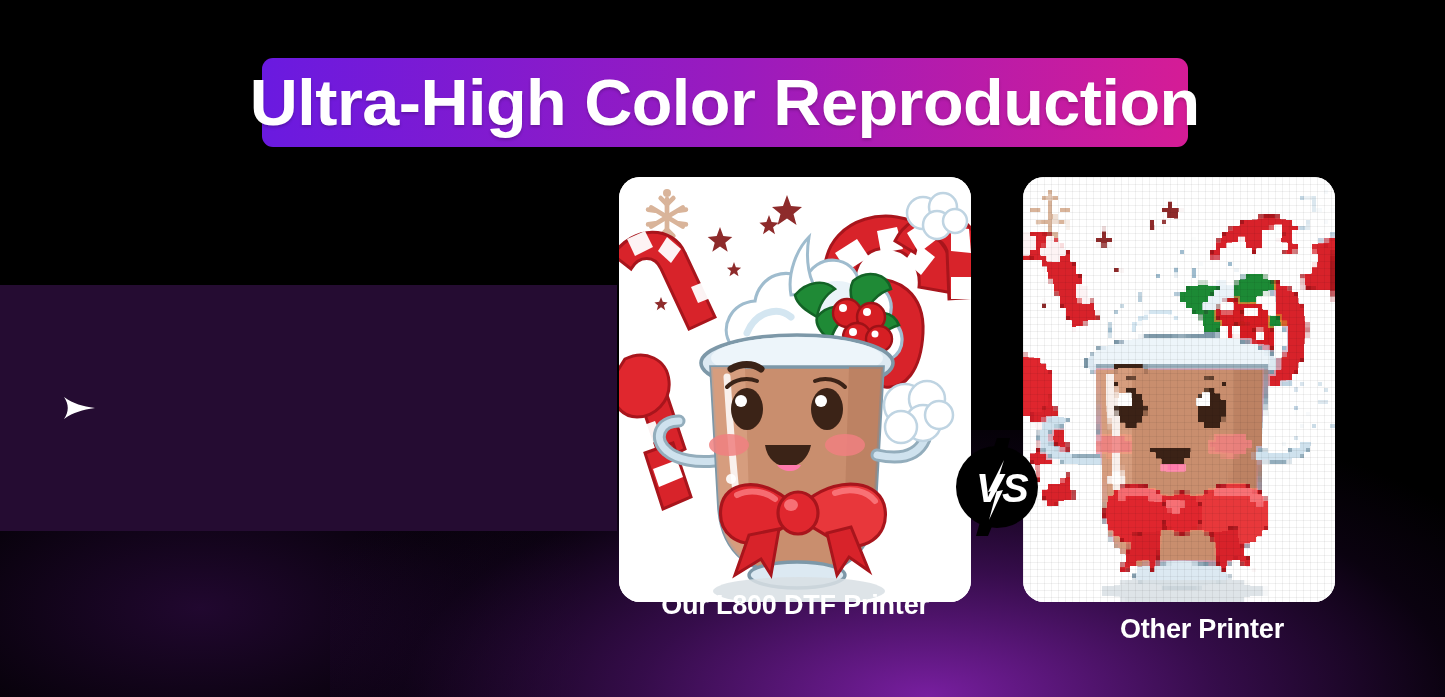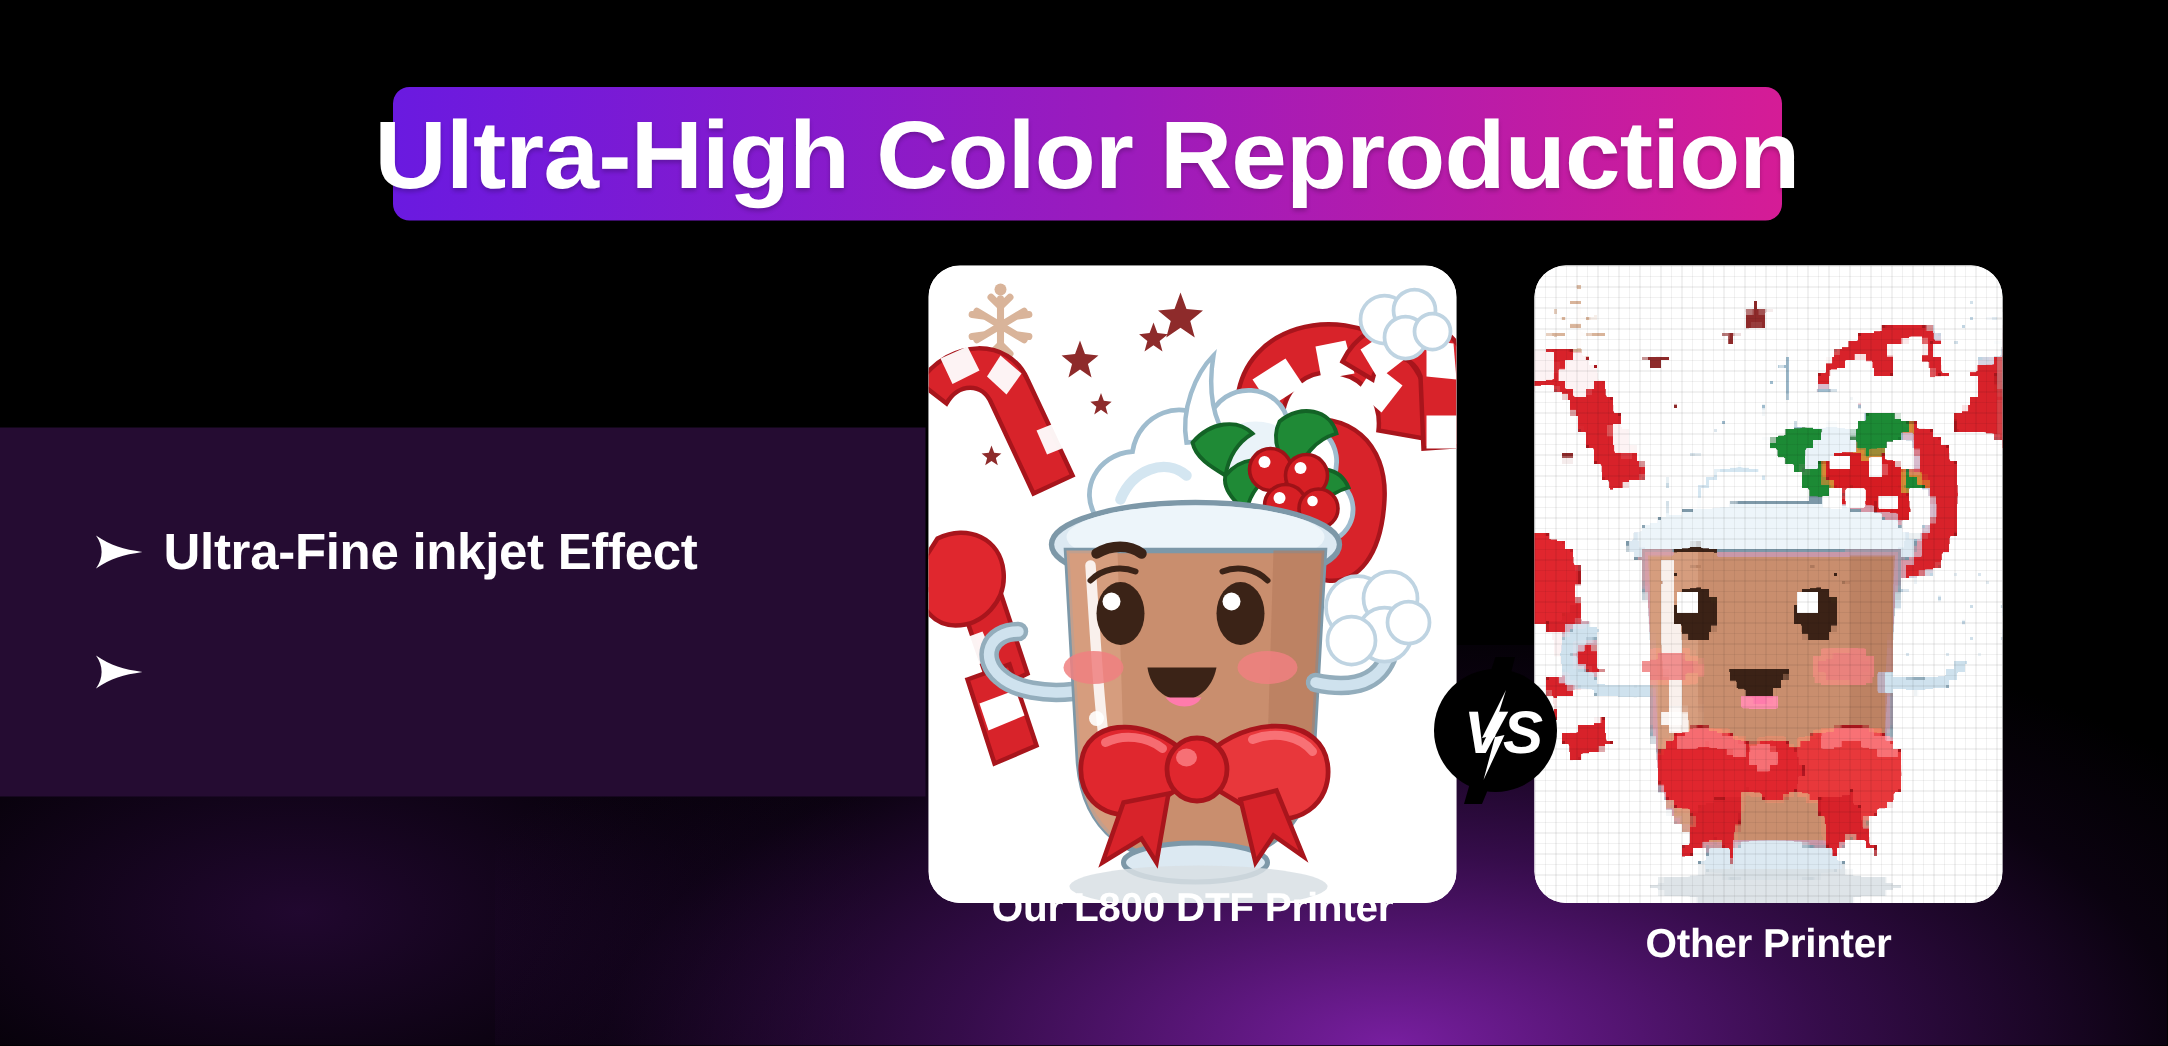--- a/index.html
+++ b/index.html
@@ -100,21 +100,21 @@
   .caption {
     position:absolute;
     color:#ffffff;
     font-size:27px;
     font-weight:bold;
     white-space:nowrap;
     text-align:center;
     letter-spacing:-0.2px;
   }
   .caption-left  { left:619px;  top:590px; width:352px; }
-  .caption-right { left:1023px; top:614px; width:312px; }
+  .caption-right { left:1046px; top:614px; width:312px; }
 </style>
 </head>
 <body>
 
 <div class="banner">
 
   <svg width="0" height="0" style="position:absolute" aria-hidden="true">
     <defs>
       <filter id="pixelate-filter" x="0" y="0" width="100%" height="100%">
         <feFlood x="2" y="2" width="2" height="2" flood-color="#fff" result="dot"></feFlood>
@@ -131,28 +131,20 @@
 
   <div class="title-wrap">
     <div class="title-pill" id="title-pill" style="background: linear-gradient(90deg, rgb(106, 26, 224) 0%, rgb(155, 27, 189) 52%, rgb(213, 28, 150) 100%);">
       <span class="title-text">Ultra-High Color Reproduction</span>
     </div>
   </div>
 
   <div class="feature-band" style="background: rgb(37, 12, 50);"></div>
   <div class="feature-list">
 
-    <div class="feature-item">
-      <span class="feature-arrow">
-        <svg viewBox="0 0 34 26" width="34" height="26">
-          <path d="M2 2 C 12 9, 20 11, 33 13 C 20 15, 12 17, 2 24 C 7 17, 7 9, 2 2 Z" fill="#ffffff"></path>
-        </svg>
-      </span>
-      <span>Ultra-Fine inkjet Effect</span>
-    </div>
 
 
     <div class="feature-item">
       <span class="feature-arrow">
         <svg viewBox="0 0 34 26" width="34" height="26">
           <path d="M2 2 C 12 9, 20 11, 33 13 C 20 15, 12 17, 2 24 C 7 17, 7 9, 2 2 Z" fill="#ffffff"></path>
         </svg>
       </span>
     </div>
 

